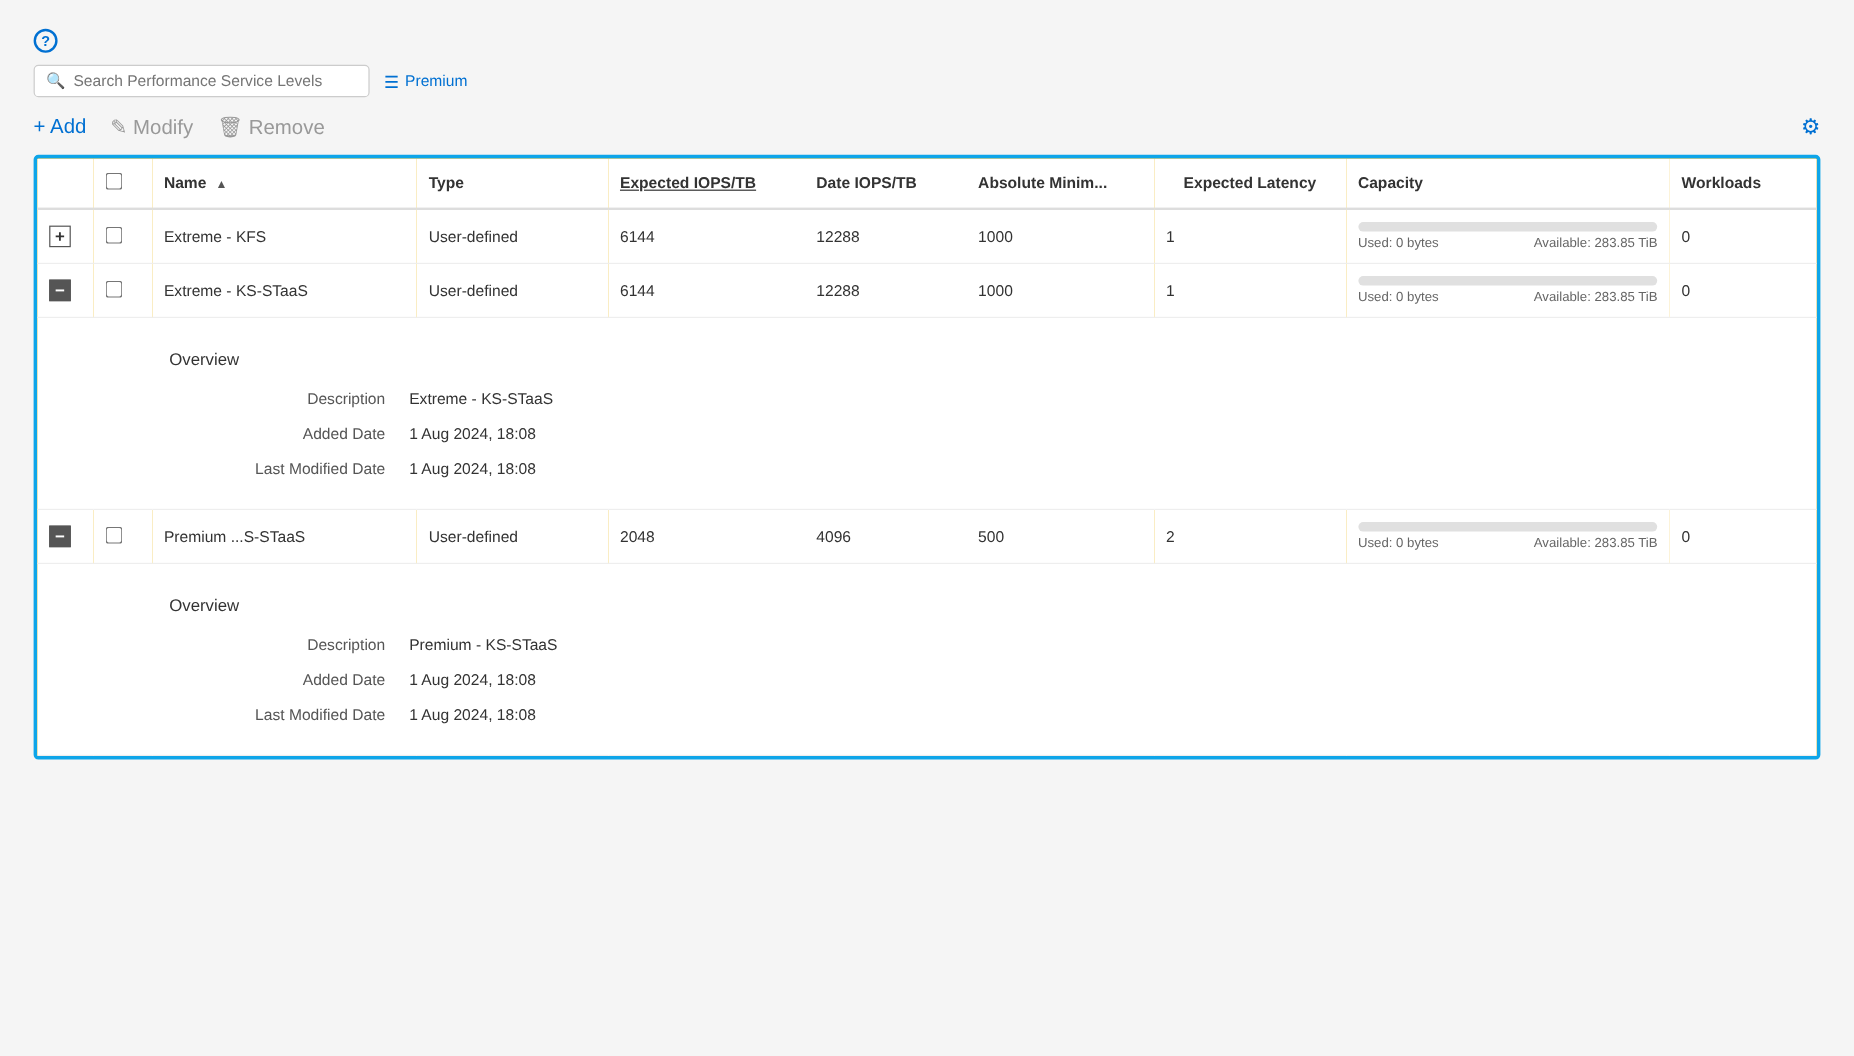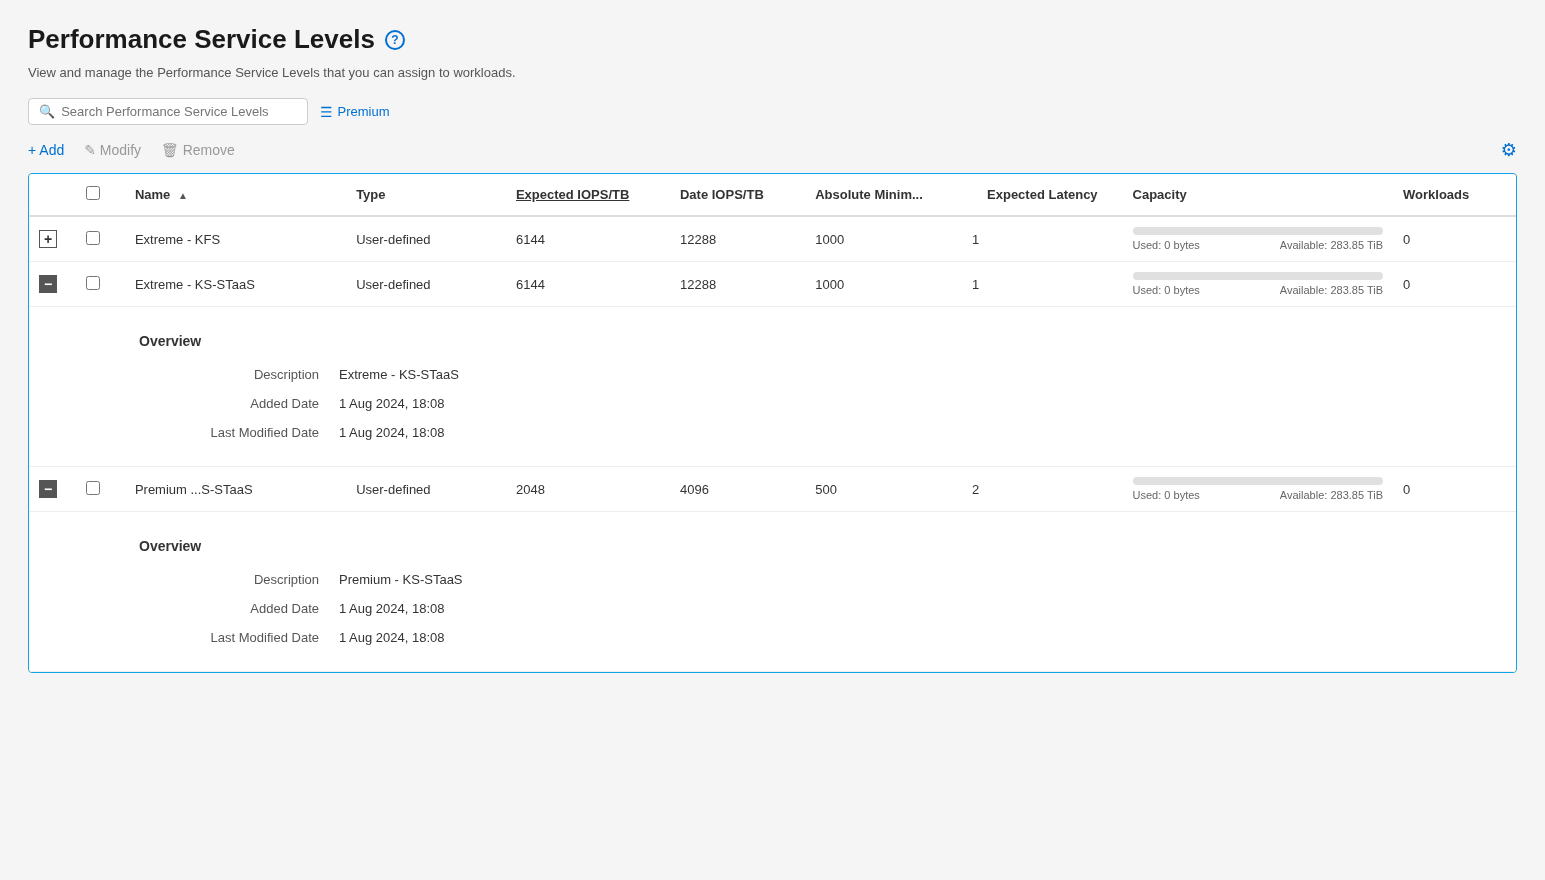--- a/index.html
+++ b/index.html
@@ -96,38 +96,38 @@
       display: flex;
       gap: 20px;
     }
     .action-btn {
       display: flex;
       align-items: center;
       gap: 5px;
       background: none;
       border: none;
       cursor: pointer;
-      font-size: 14px;
+      font-size: 17px;
       color: #0070d2;
       font-weight: 500;
     }
     .action-btn.disabled {
       color: #999;
       cursor: default;
     }
     .gear-btn {
       background: none;
       border: none;
       cursor: pointer;
       color: #0070d2;
       font-size: 18px;
     }
     .table-container {
       background: #eab308;
-      border: 1px solid #0ea5e9;
+      border: 3px solid #0ea5e9;
       border-radius: 4px;
       overflow: hidden;
     }
     table {
       width: 100%;
       border-collapse: collapse;
     }
     thead tr {
       background: #fff;
       border-bottom: 2px solid #ddd;
@@ -216,21 +216,21 @@
       justify-content: space-between;
       font-size: 11px;
       color: #666;
     }
 
     .detail-content {
       padding: 16px 20px 16px 100px;
     }
     .overview-title {
       font-size: 14px;
-      font-weight: 700;
+      font-weight: 400;
       color: #333;
       margin-bottom: 18px;
     }
     .detail-grid {
       display: grid;
       grid-template-columns: 200px 1fr;
       gap: 14px 0;
       max-width: 600px;
     }
     .detail-label {
@@ -243,24 +243,22 @@
       color: #333;
       font-size: 13px;
     }
   </style>
 </head>
 <body>
 
 <div class="page">
 
   <div class="page-header">
-    <h1 class="page-title">Performance Service Levels</h1>
     <span class="help-icon">?</span>
   </div>
-  <p class="page-subtitle">View and manage the Performance Service Levels that you can assign to workloads.</p>
 
   <div class="toolbar-row">
     <div class="search-box">
       <span class="search-icon-inner">🔍</span>
       <input type="text" placeholder="Search Performance Service Levels" style="">
     </div>
     <button class="filter-btn">
       <span class="filter-icon">☰</span>
       <span>Premium</span>
     </button>

